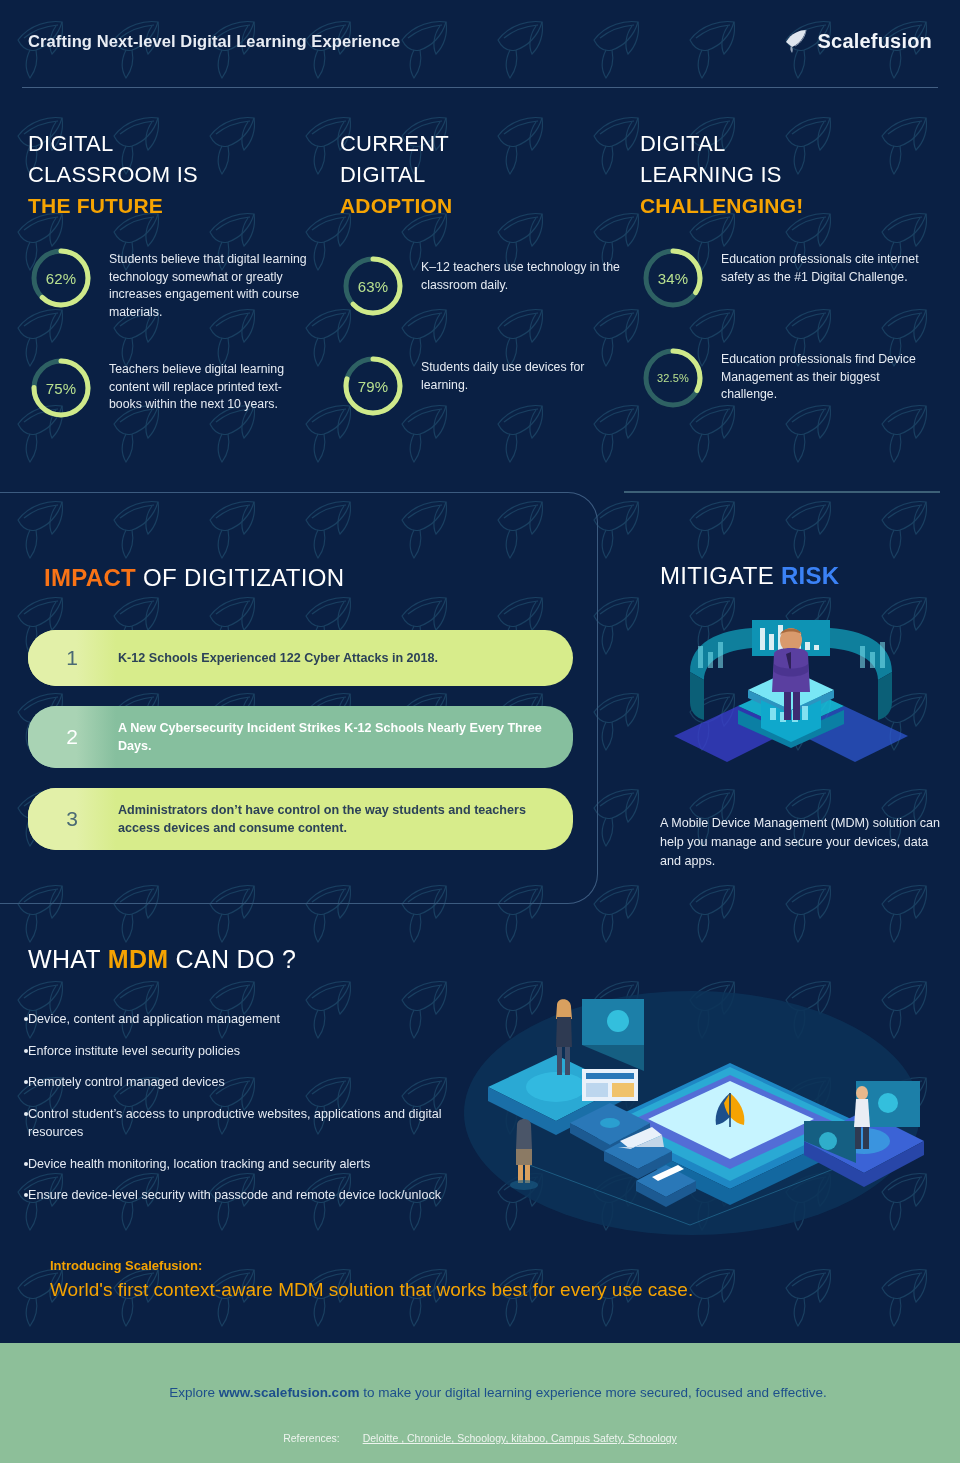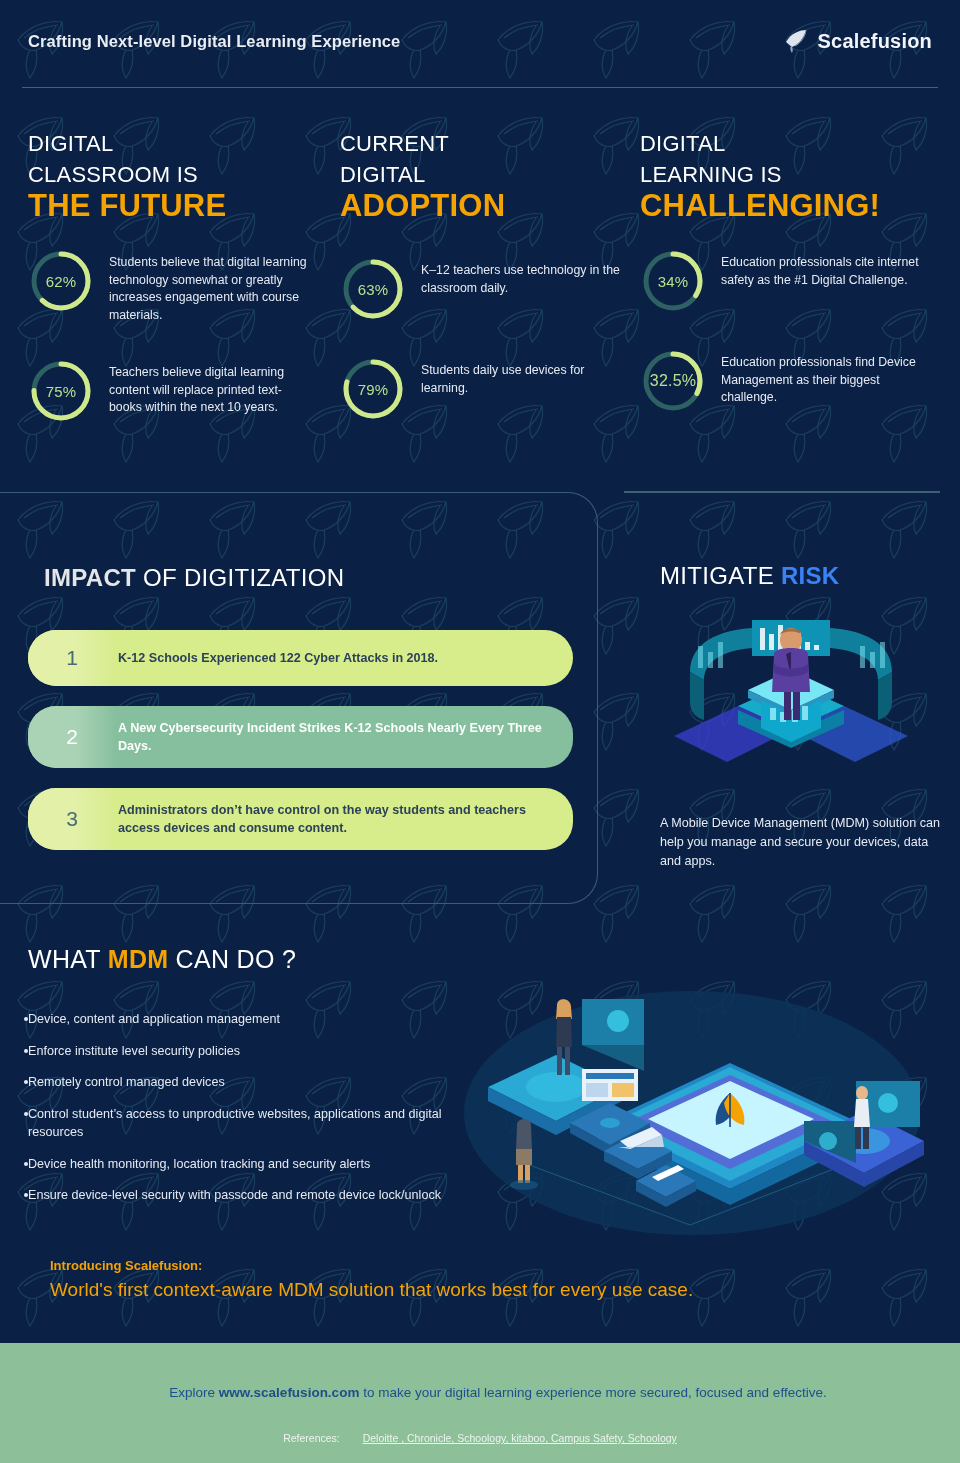--- a/index.html
+++ b/index.html
@@ -91,42 +91,42 @@
     font-size: 22px;
     line-height: 31px;
     font-weight: normal;
     color: #ffffff;
     letter-spacing: 0.2px;
     margin-bottom: 24px;
   }
   .col-title .accent {
     color: #f5a302;
     font-weight: bold;
-    font-size: 31px;
+    font-size: 21px;
   }
 
   .stat-item {
     display: flex;
     align-items: flex-start;
     gap: 15px;
     margin-bottom: 26px;
   }
   .donut { position: relative; width: 66px; height: 66px; flex: 0 0 66px; }
   .donut svg { display: block; }
   .donut-label {
     position: absolute;
     inset: 0;
     display: flex;
     align-items: center;
     justify-content: center;
     font-size: 15px;
     color: #b8e08f;
     letter-spacing: 0.2px;
   }
-  .donut-label.small { font-size: 16px; }
+  .donut-label.small { font-size: 11px; }
   .stat-text {
     font-size: 12.3px;
     line-height: 17.5px;
     color: #e6ebf3;
     padding-top: 6px;
     max-width: 200px;
   }
   .stat-item.pad-t { padding-top: 8px; }
 
   
@@ -144,21 +144,21 @@
   }
   .impact-title {
     position: absolute;
     left: 44px;
     top: 564px;
     font-size: 24px;
     color: #ffffff;
     letter-spacing: 0.3px;
     z-index: 4;
   }
-  .impact-title .accent { color: #e5e5e5; font-weight: bold; }
+  .impact-title .accent { color: #f97316; font-weight: bold; }
 
   .impact-list {
     position: absolute;
     left: 28px;
     top: 630px;
     width: 545px;
     z-index: 4;
   }
   .pill {
     position: relative;

